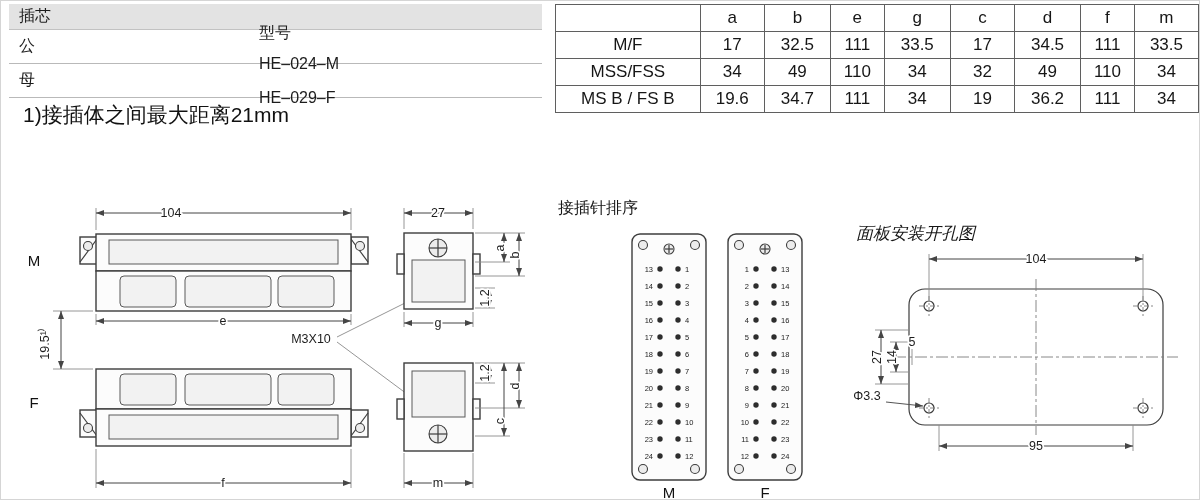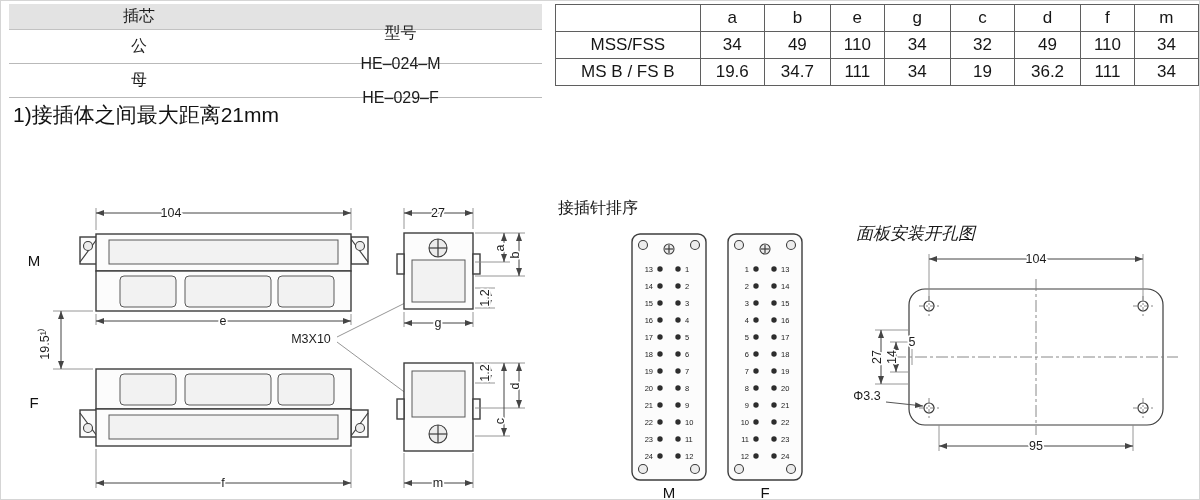--- a/index.html
+++ b/index.html
@@ -2,26 +2,26 @@
 <html><head>
 <meta charset="utf-8">
 <style>
   html,body{margin:0;padding:0;background:#fff;}
   .page{
     position:relative;width:1200px;height:500px;box-sizing:border-box;
     background:#ffffff;border:1px solid #d5d5d5;overflow:hidden;
     font-family:"Liberation Sans",sans-serif;color:#1c1c1c;
   }
   
-  .model-table{position:absolute;left:8px;top:3px;width:533px;text-align:center;}
+  .model-table{position:absolute;left:8px;top:3px;width:533px;}
   .mt-row{display:flex;align-items:center;height:33px;border-bottom:1px solid #b9b9b9;font-size:16px;}
   .mt-header{height:25px;background:#e3e3e3;border-bottom:1px solid #c2c2c2;}
   .mt-c1{width:240px;padding-left:10px;}
   .mt-c2{flex:1;margin-top:34px;}
-  .note{position:absolute;left:12px;top:100px;font-size:21px;color:#111;}
+  .note{position:absolute;left:22px;top:100px;font-size:21px;color:#111;}
   
   .dim-table{position:absolute;left:554px;top:3px;width:644px;border-collapse:collapse;table-layout:fixed;}
   .dim-table th,.dim-table td{
     border:1px solid #5f5f5f;text-align:center;vertical-align:middle;
     font-size:17px;font-weight:normal;height:26px;padding:0;white-space:nowrap;color:#161616;background:#fff;
   }
   .section-title{position:absolute;font-size:16px;color:#161616;}
   #pin-title{left:557px;top:197px;text-align:right;}
   #panel-title{left:855px;top:221px;font-size:17px;font-style:italic;}
   
@@ -83,20 +83,31 @@
           <th>b</th>
           <th>e</th>
           <th>g</th>
           <th>c</th>
           <th>d</th>
           <th>f</th>
           <th>m</th>
         </tr>
     </thead>
     <tbody>
+        <tr>
+          <td>M/F</td>
+          <td>17</td>
+          <td>32.5</td>
+          <td>111</td>
+          <td>33.5</td>
+          <td>17</td>
+          <td>34.5</td>
+          <td>111</td>
+          <td>33.5</td>
+        </tr>
         <tr>
           <td>MSS/FSS</td>
           <td>34</td>
           <td>49</td>
           <td>110</td>
           <td>34</td>
           <td>32</td>
           <td>49</td>
           <td>110</td>
           <td>34</td>

